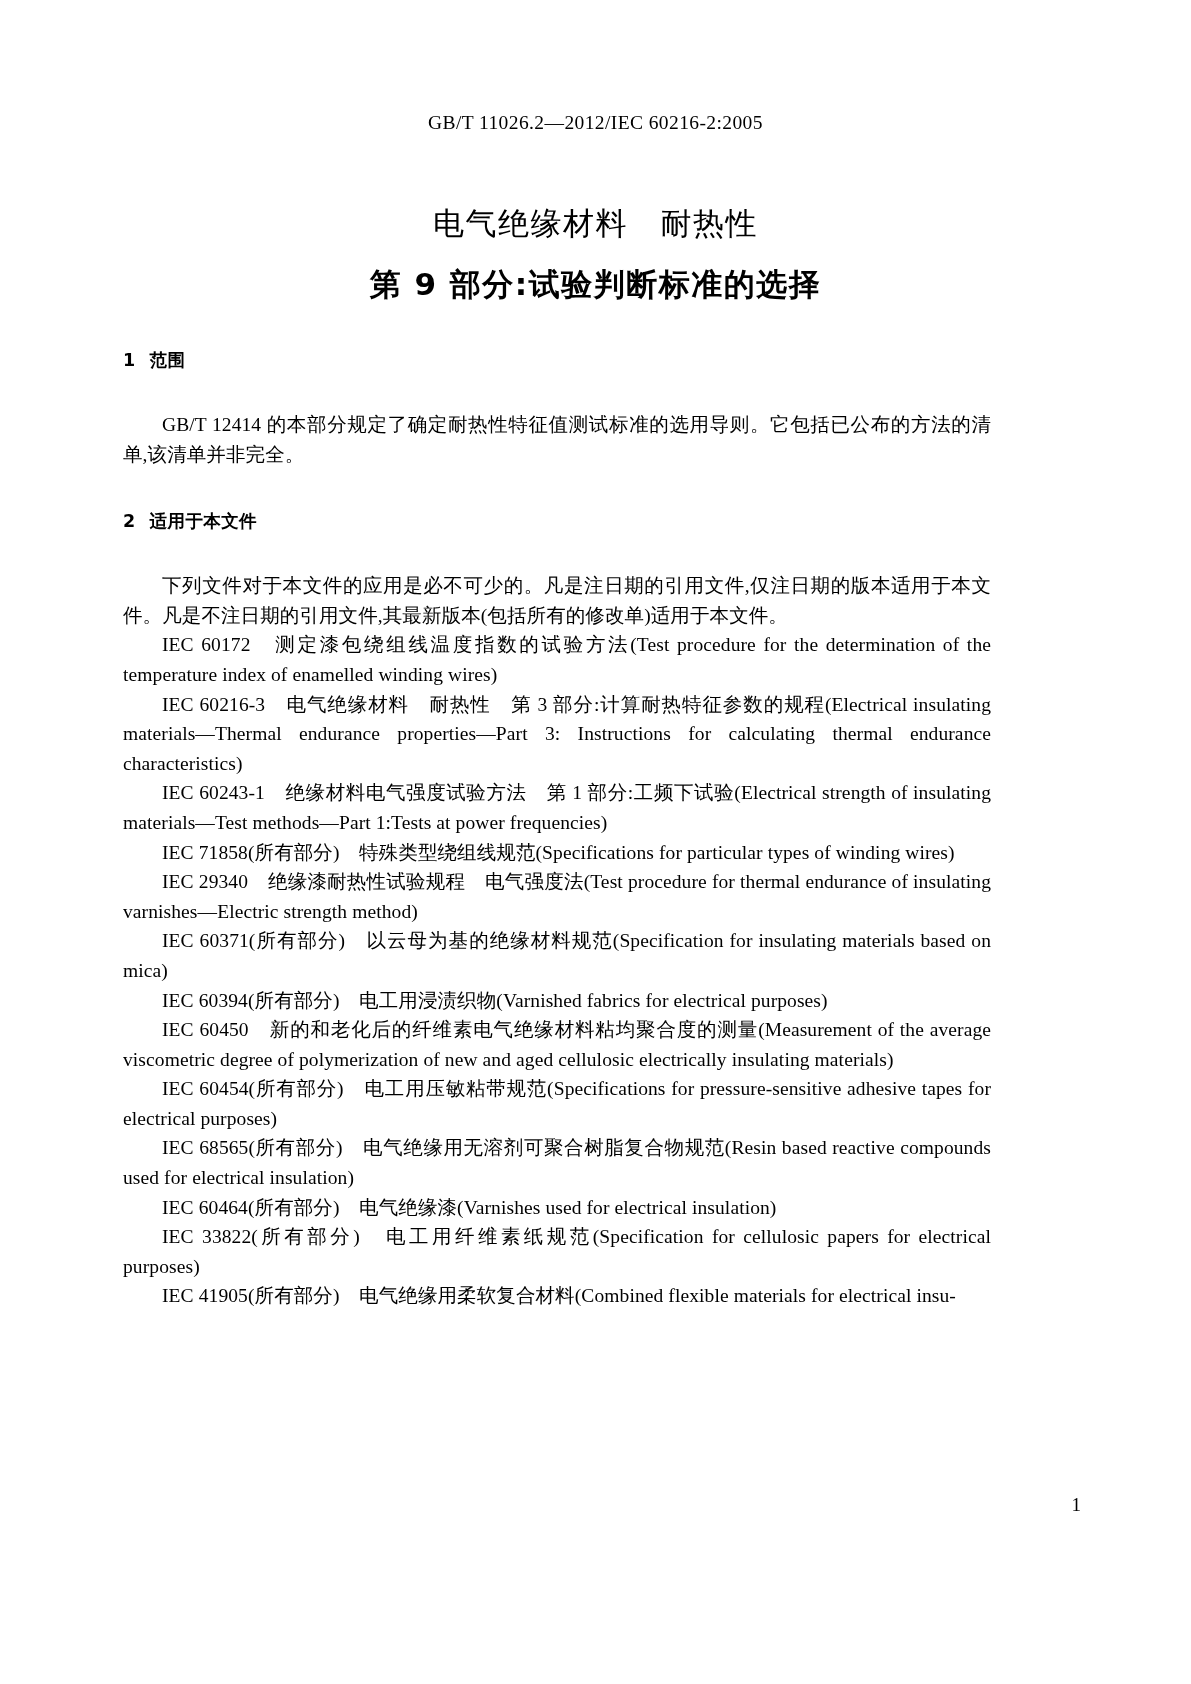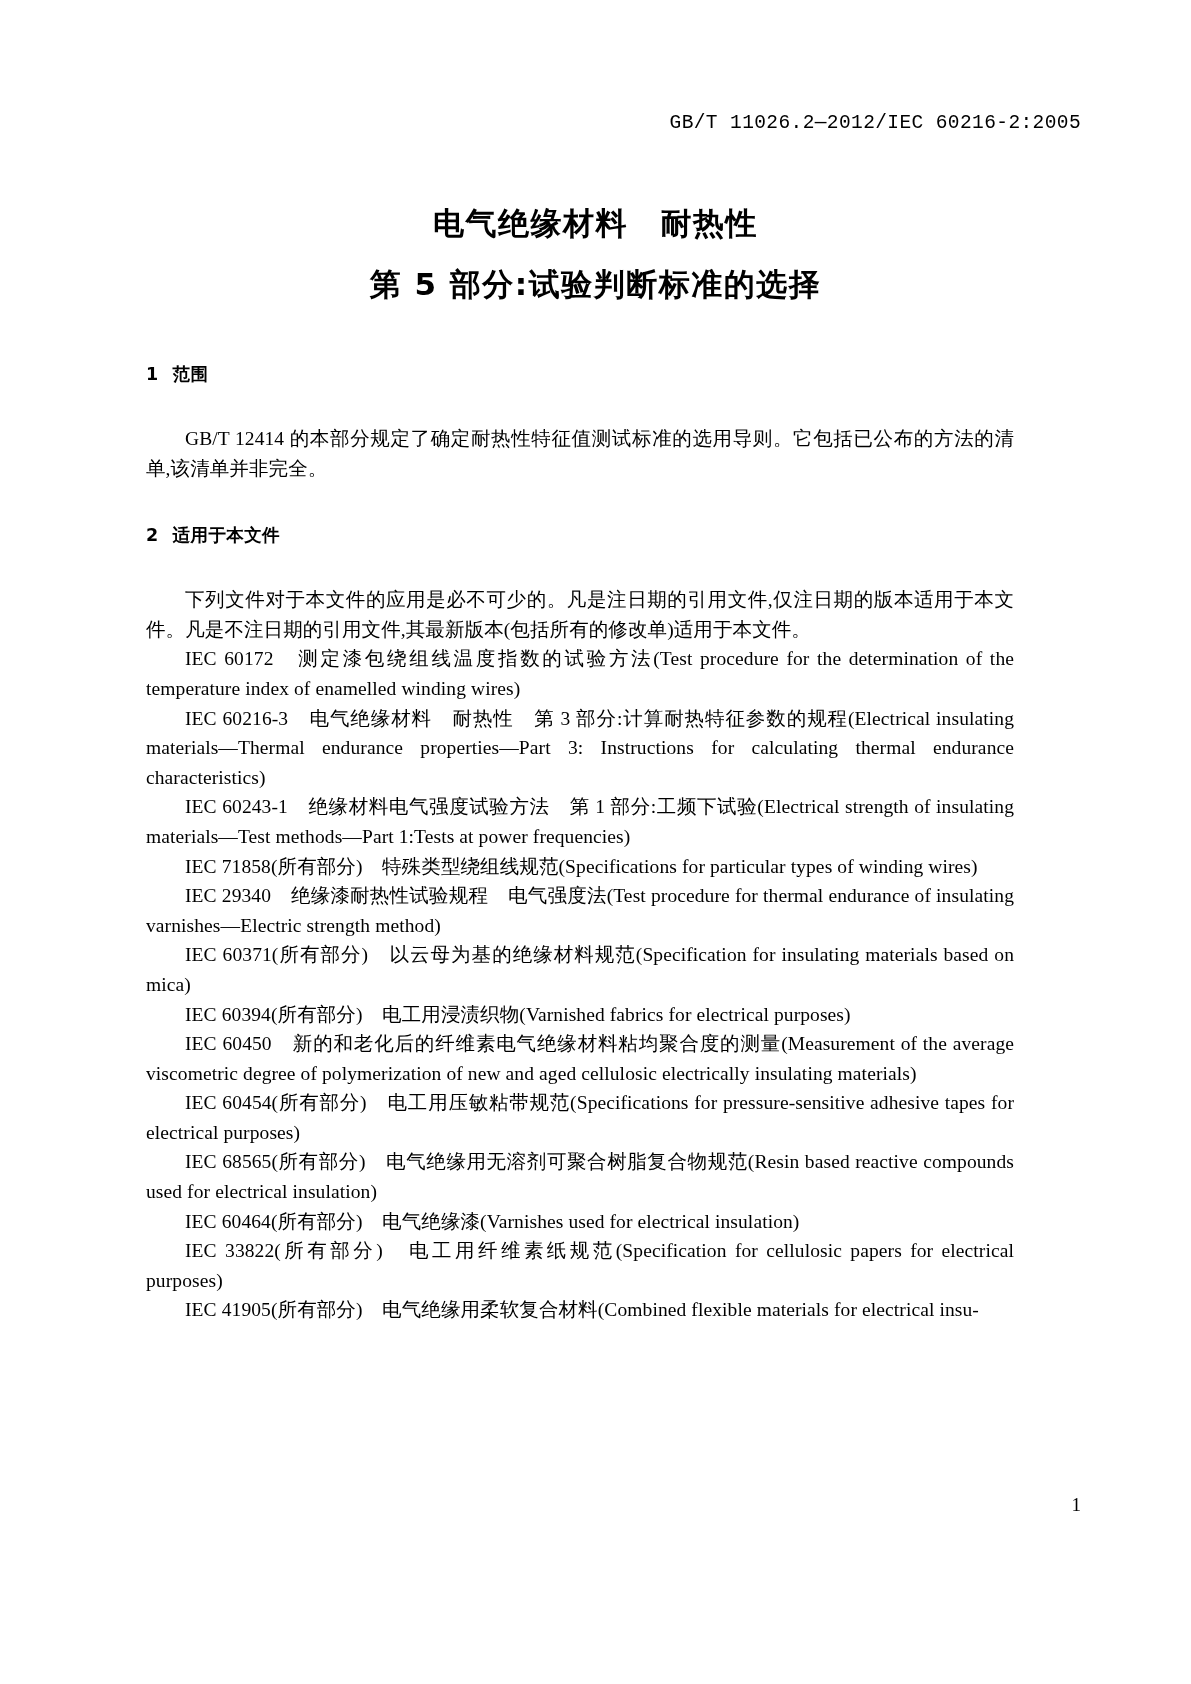--- a/index.html
+++ b/index.html
@@ -20,59 +20,58 @@
     overflow: hidden;
     box-sizing: border-box;
   }
 
   
   .page-header {
     position: absolute;
     top: 112px;
     left: 110px;
     right: 110px;
-    text-align: right;
-    font-family: Liberation Mono, monospace;
+    text-align: center;
+    font-family: Liberation Serif, serif;
     font-size: 19.5px;
     letter-spacing: 0.4px;
     white-space: nowrap;
   }
 
   
   .title-block {
     position: absolute;
     top: 200px;
     left: 110px;
     right: 110px;
     text-align: center;
   }
   .doc-title-main {
     font-family: "DejaVu Sans", "Liberation Sans", sans-serif;
     font-size: 31px;
-    font-weight: bold;
+    font-weight: normal;
     letter-spacing: 1.5px;
     line-height: 1.5;
     margin: 0 0 14px 0;
   }
   .doc-title-part {
     font-family: "DejaVu Sans", "Liberation Sans", sans-serif;
     font-size: 31px;
     font-weight: bold;
     letter-spacing: 1.5px;
     line-height: 1.5;
     margin: 0;
   }
 
   
   .content {
     position: absolute;
-    top: 362px;
+    top: 348px;
     left: 123px;
     width: 868px;
-    margin-left: 23px;
   }
 
   .section-heading {
     font-family: "DejaVu Sans", "Liberation Sans", sans-serif;
     font-size: 17.5px;
     font-weight: bold;
     letter-spacing: 0.4px;
     margin: 0;
     padding: 0;
     white-space: nowrap;
@@ -123,21 +122,21 @@
 </style>
 </head>
 <body>
 
 <div class="page">
 
   <div class="page-header">GB/T 11026.2—2012/IEC 60216-2:2005</div>
 
   <div class="title-block">
     <h1 class="doc-title-main">电气绝缘材料　耐热性</h1>
-    <h2 class="doc-title-part">第 5 部分:试验判断标准的选择</h2>
+    <h2 class="doc-title-part">第 9 部分:试验判断标准的选择</h2>
   </div>
 
   <div class="content">
 
     <div class="section">
       <div class="section-heading">
         <span class="num">1</span><span>范围</span>
       </div>
       <div class="gap-after-heading"></div>
       <p class="para">GB/T 12414 的本部分规定了确定耐热性特征值测试标准的选用导则。它包括已公布的方法的清单,该清单并非完全。</p>

